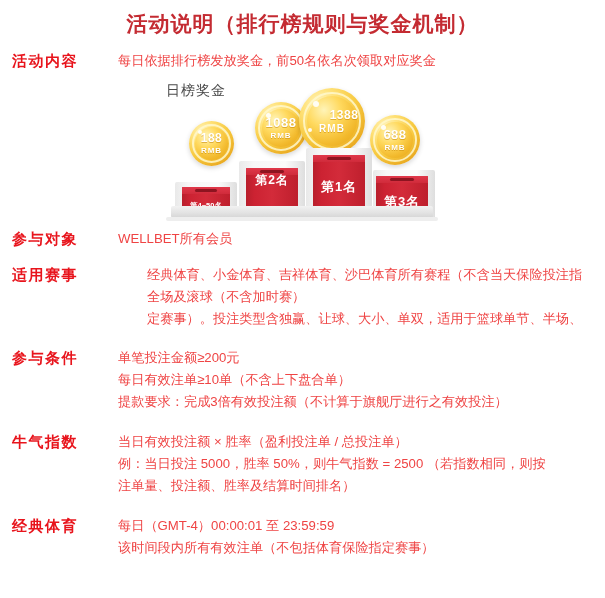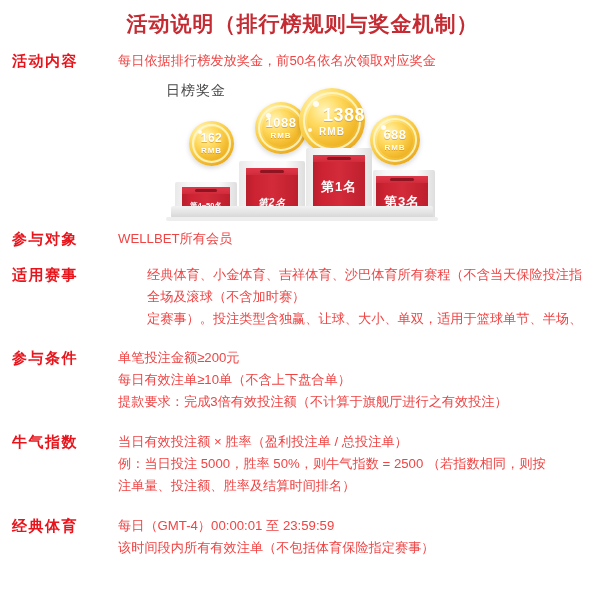--- a/index.html
+++ b/index.html
@@ -208,39 +208,39 @@
   </div>
 </div>
 
 <div class="illustration">
 
   <div class="illus-heading">日榜奖金</div>
 
   <div class="coin" style="left:189px; top:43px; width:45px; height:45px;">
     <div class="rim" style="left:3px; top:3px; right:3px; bottom:3px;"></div>
     <div class="face" style="left:6px; top:6px; right:6px; bottom:6px;">
-      <div class="amt" style="font-size:12px;">162</div>
+      <div class="amt" style="font-size:12px;">188</div>
       <div class="cur" style="font-size:8px;">RMB</div>
     </div>
     <div class="spark" style="left:9px; top:9px; width:4px; height:4px;"></div>
   </div>
 
   <div class="coin" style="left:255px; top:24px; width:52px; height:52px;">
     <div class="rim" style="left:3px; top:3px; right:3px; bottom:3px;"></div>
     <div class="face" style="left:7px; top:7px; right:7px; bottom:7px;">
       <div class="amt" style="font-size:13px;">1088</div>
       <div class="cur" style="font-size:8px;">RMB</div>
     </div>
     <div class="spark" style="left:11px; top:11px; width:5px; height:5px;"></div>
   </div>
 
   <div class="coin" style="left:299px; top:10px; width:66px; height:66px;">
     <div class="rim" style="left:4px; top:4px; right:4px; bottom:4px;"></div>
     <div class="face" style="left:8px; top:8px; right:8px; bottom:8px;">
-      <div class="amt" style="font-size:18px;margin-left:24px;">1388</div>
+      <div class="amt" style="font-size:12px;margin-left:24px;">1388</div>
       <div class="cur" style="font-size:10px;">RMB</div>
     </div>
     <div class="spark" style="left:14px; top:13px; width:6px; height:6px;"></div>
     <div class="spark" style="left:9px; top:40px; width:4px; height:4px;"></div>
   </div>
 
   <div class="coin" style="left:370px; top:37px; width:50px; height:50px;">
     <div class="rim" style="left:3px; top:3px; right:3px; bottom:3px;"></div>
     <div class="face" style="left:7px; top:7px; right:7px; bottom:7px;">
       <div class="amt" style="font-size:13px;">688</div>
@@ -256,21 +256,21 @@
       <div class="slot" style="width:22px;"></div>
       <div class="rank" style="top:14px; font-size:7.5px; letter-spacing:0;">第4~50名</div>
     </div>
   </div>
 
   <div class="pod" style="left:239px; bottom:10px; width:66px; height:57px;">
     <div class="shell" style="height:57px;"></div>
     <div class="block" style="left:7px; width:52px; height:50px;">
       <div class="cap"></div>
       <div class="slot" style="width:24px;"></div>
-      <div class="rank" style="top:28px; font-size:10px;font-style:italic;">第2名</div>
+      <div class="rank" style="top:4px; font-size:12px;">第2名</div>
     </div>
   </div>
 
   <div class="pod" style="left:306px; bottom:10px; width:66px; height:70px;">
     <div class="shell" style="height:70px;"></div>
     <div class="block" style="left:7px; width:52px; height:63px;">
       <div class="cap"></div>
       <div class="slot" style="width:24px;"></div>
       <div class="rank" style="top:23px; font-size:13px;">第1名</div>
     </div>

